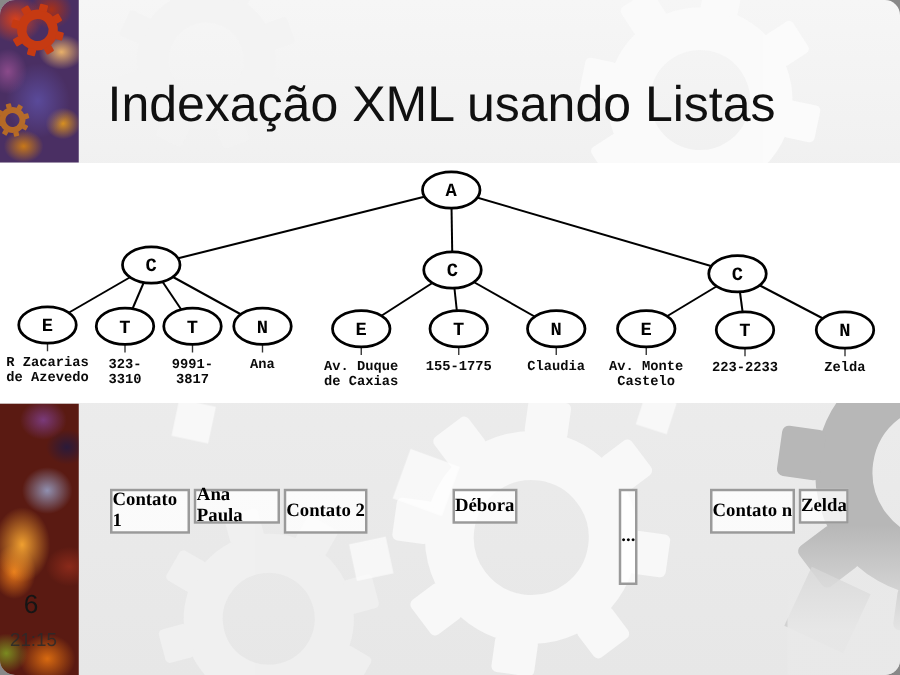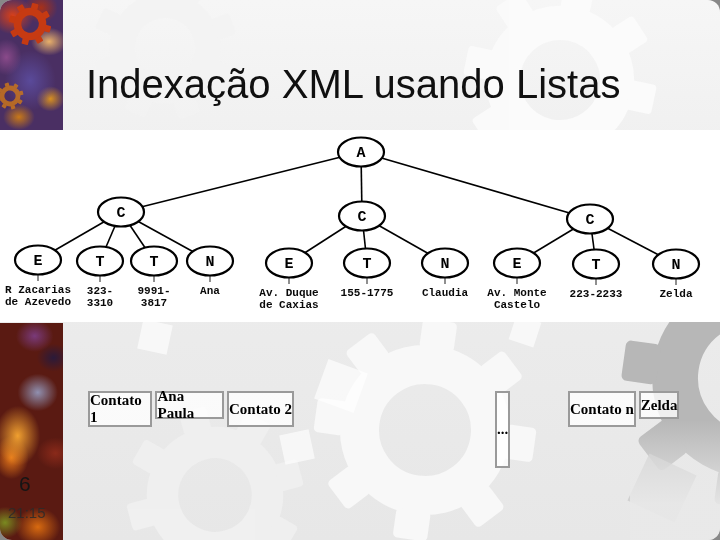--- a/index.html
+++ b/index.html
@@ -176,20 +176,21 @@
 
   <div class="ctable">
     <div class="ccol" style="width:136px">
       <div class="cell chead">Contato 1</div>
       <div class="cell cval">Ana Paula</div>
     </div>
     <div class="ccol" style="width:132px">
       <div class="cell chead">Contato 2</div>
     </div>
     <div class="ccol" style="width:130px">
+      <div class="cell cval">Débora</div>
     </div>
     <div class="ccol" style="width:70px">
       <div class="cell cmerged">...</div>
     </div>
     <div class="ccol" style="width:122px">
       <div class="cell chead">Contato n</div>
       <div class="cell cval">Zelda</div>
     </div>
   </div>
 

